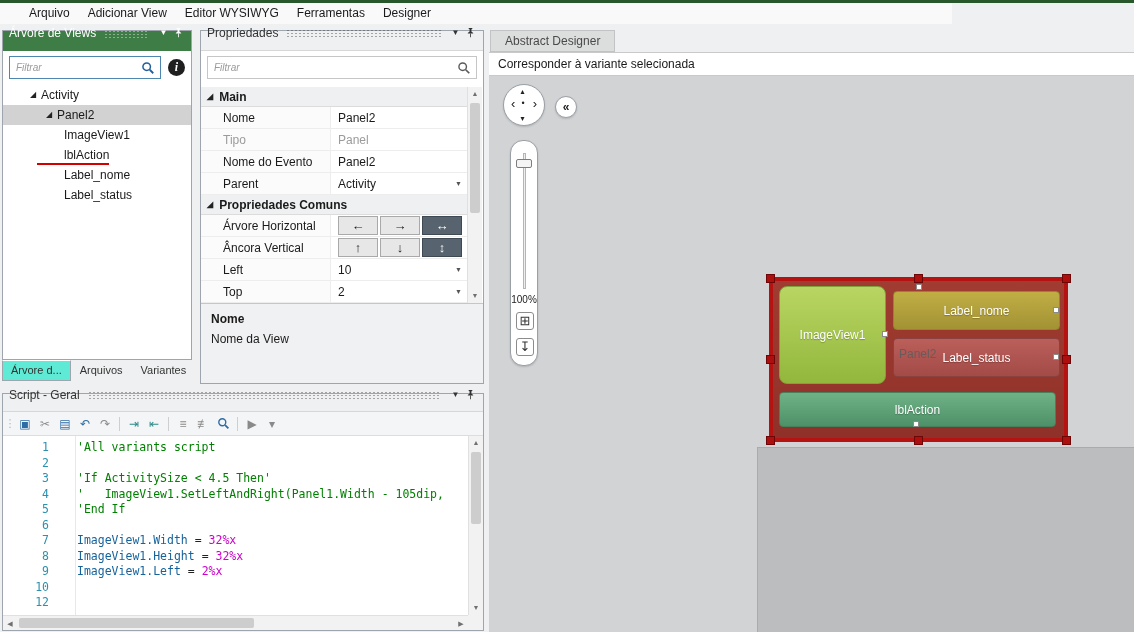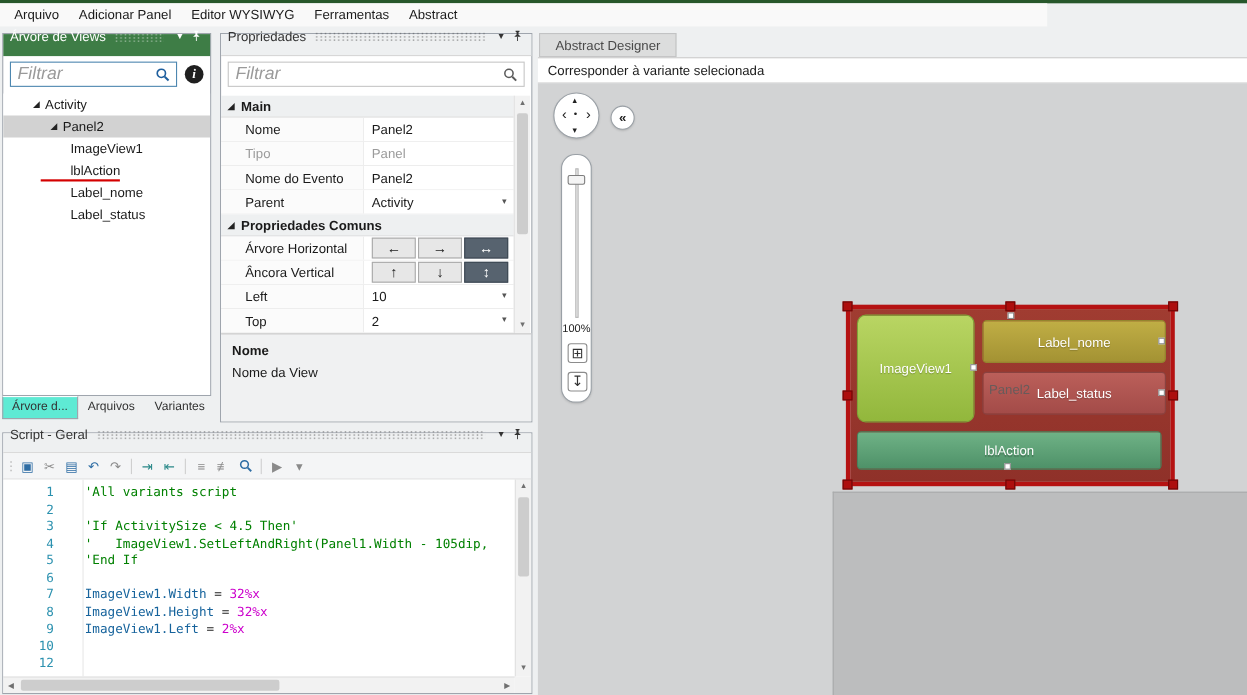--- a/index.html
+++ b/index.html
@@ -1,41 +1,41 @@
 <!DOCTYPE html>
 <html><head>
 <meta charset="utf-8">
 <style>
   * { margin:0; padding:0; box-sizing:border-box; }
   html,body { width:1134px; height:632px; overflow:hidden; }
   body { font-family:"Liberation Sans", sans-serif; background:#eef0f1; position:relative; font-size:12px; color:#1a1a1a; }
 
   
   .top-accent { position:absolute; left:0; top:0; width:1134px; height:3px; background:#27572b; }
-  .menubar { position:absolute; left:0; top:3px; width:952px; height:21px; background:#f9f9f9; display:flex; align-items:center; padding-left:4px; }
+  .menubar { position:absolute; left:0; top:3px; width:952px; height:21px; background:#f9f9f9; display:flex; align-items:center; padding-left:20px; }
   .menu-item { padding:0 9px; line-height:21px; cursor:default; }
 
   
   .panel { position:absolute; background:#fff; border:1px solid #9fa5ad; }
   .phdr { height:20px; display:flex; align-items:center; padding:0 5px 16px 6px; font-size:12px; }
   .phdr.green { background:#3e7d46; color:#fff; }
   .phdr.gray  { background:#eef0f1; color:#333; border-bottom:1px solid #d7d7d7; }
   .phdr-title { white-space:nowrap; }
   .hdr-dots { flex:1; height:9px; margin:2px 7px 0 8px;
       background-image:radial-gradient(currentColor 0.8px, transparent 1px);
       background-size:4px 3px; opacity:.4; }
   .hdr-ic { width:15px; text-align:center; font-size:8px; line-height:14px; cursor:pointer; }
   .hdr-ic svg { vertical-align:middle; }
 
   
   .filter-row { position:relative; height:32px; }
   .filter-box { position:absolute; top:5px; height:23px; background:#fff; display:flex; align-items:center; padding:0 4px 0 6px; }
   .filter-box.blue { border:1px solid #4d87b0; }
   .filter-box.gray { border:1px solid #c6c6c6; }
-  .filter-box input { flex:1; border:none; outline:none; font-size:16px; font-family:"Liberation Sans",sans-serif; min-width:0; background:transparent; }
+  .filter-box input { flex:1; border:none; outline:none; font-size:10px; font-family:"Liberation Sans",sans-serif; min-width:0; background:transparent; }
   .filter-box input::placeholder { font-style:italic; color:#9a9a9a; }
   .mag { width:16px; height:16px; display:flex; align-items:center; justify-content:center; cursor:pointer; }
   .info-ic { position:absolute; top:8px; width:17px; height:17px; border-radius:50%; background:#1f1f1f; color:#fff; display:flex; align-items:center; justify-content:center; font-family:"Liberation Serif",serif; font-style:italic; font-weight:bold; font-size:12px; cursor:pointer; }
 
   
   .tree-panel { left:2px; top:30px; width:190px; height:330px; }
   .tree-panel .filter-box { left:6px; width:152px; }
   .tree-panel .info-ic { left:165px; }
   .tree-list { position:absolute; top:54px; left:0; right:0; bottom:0; background:#fff; }
   .tree-row { position:relative; height:20px; display:flex; align-items:center; cursor:default; }
@@ -133,24 +133,24 @@
   .hw.p-top{left:calc(50% - 3px);top:3px} .hw.iv-r{left:109px;top:50px} .hw.nm-r{left:280px;top:26px}
   .hw.st-r{left:280px;top:73px} .hw.ac-b{left:140px;top:140px}
 </style>
 </head>
 <body>
 
 <div class="top-accent"></div>
 
 <div class="menubar">
   <span class="menu-item">Arquivo</span>
-  <span class="menu-item">Adicionar Panel</span>
+  <span class="menu-item">Adicionar View</span>
   <span class="menu-item">Editor WYSIWYG</span>
   <span class="menu-item">Ferramentas</span>
-  <span class="menu-item">Abstract</span>
+  <span class="menu-item">Designer</span>
 </div>
 
 <div class="panel tree-panel">
   <div class="phdr green">
     <span class="phdr-title">Árvore de Views</span>
     <span class="hdr-dots"></span>
     <span class="hdr-ic">▼</span>
     <span class="hdr-ic"><svg width="9" height="11" viewBox="0 0 10 12">
           <path d="M3 1h4v1l-1 .5V5l2 1.5V7H2v-.5L4 5V2.5L3 2z" fill="currentColor"></path>
           <rect x="4.55" y="7" width="0.9" height="4.3" fill="currentColor"></rect>

